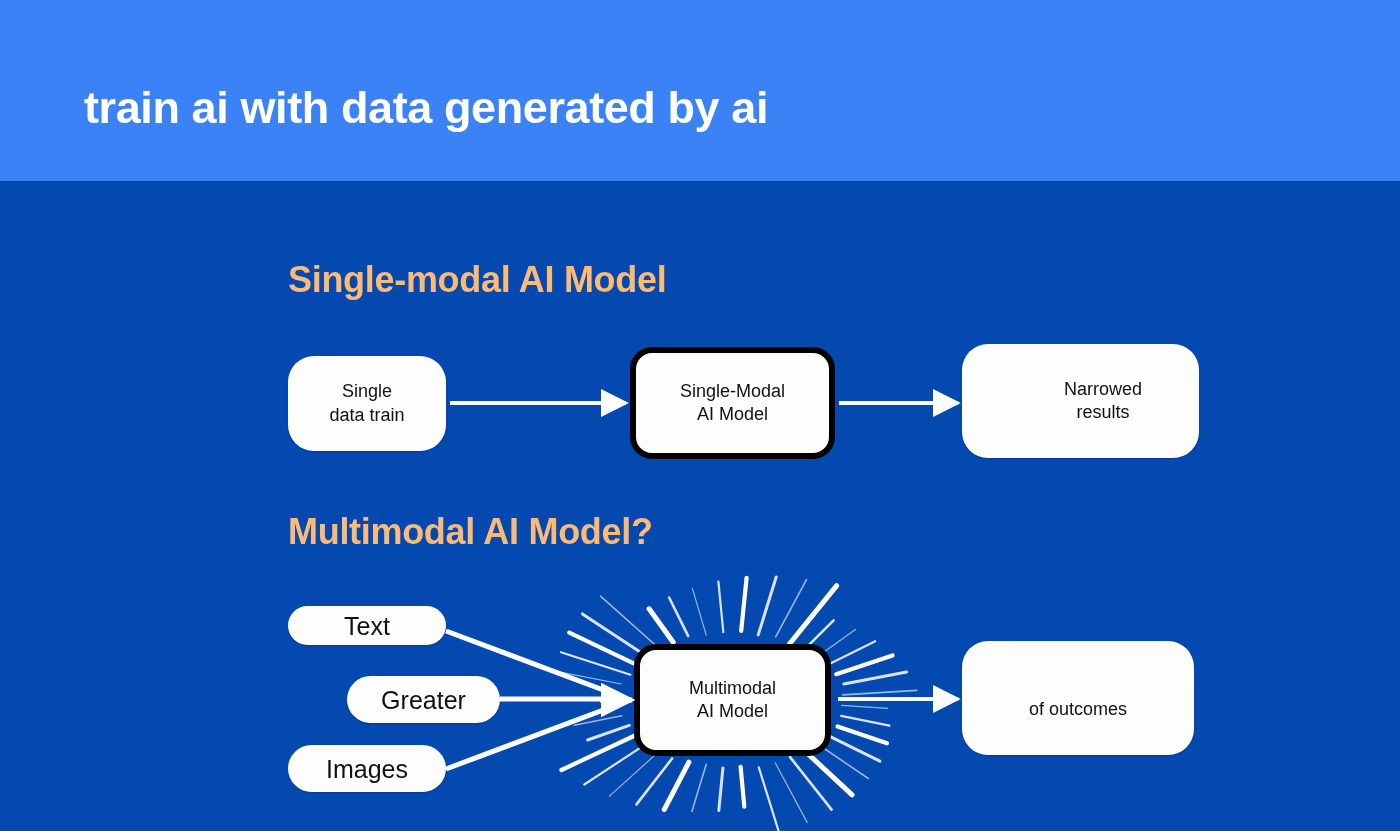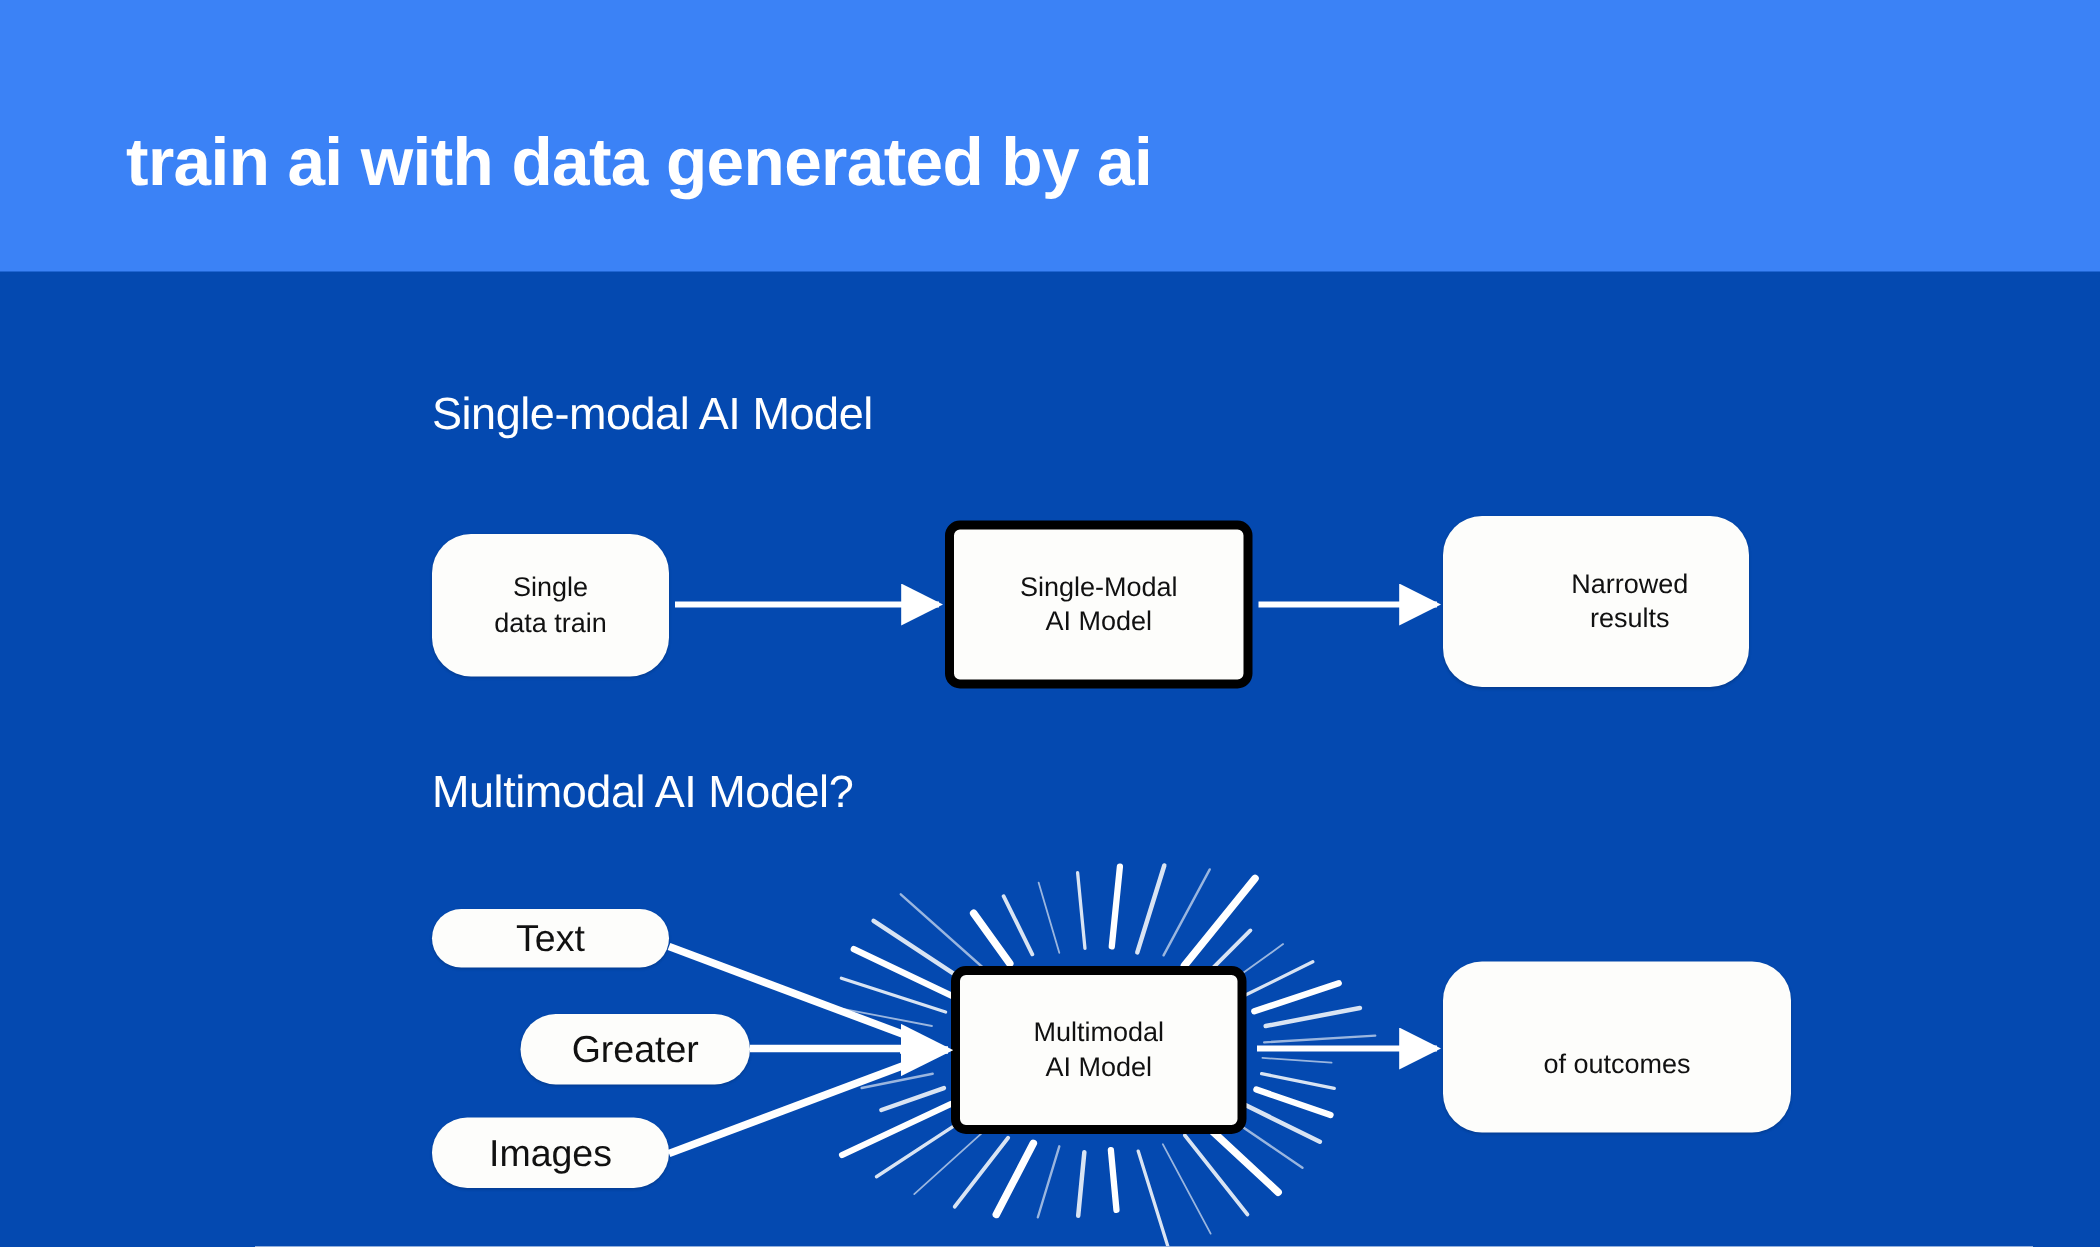--- a/index.html
+++ b/index.html
@@ -39,23 +39,23 @@
   
   #diagram-area {
     position: absolute;
     left: 0;
     top: 181px;
     width: 1400px;
     height: 650px;
   }
   .section-heading {
     position: absolute;
-    font-size: 30px;
-    font-weight: 400;
-    color: #ffffff;
+    font-size: 36px;
+    font-weight: 700;
+    color: #fdba74;
     letter-spacing: -0.3px;
     white-space: nowrap;
     line-height: 1;
   }
   #heading-single { left: 288px; top: 81px; }
   #heading-multi  { left: 288px; top: 333px; }
 
   
   .node {
     position: absolute;
@@ -74,27 +74,27 @@
   .node.soft {
     border-radius: 26px;
     box-shadow: 0 1px 2px rgba(0,0,0,0.18);
   }
   .node.pill {
     border-radius: 999px;
     box-shadow: 0 1px 2px rgba(0,0,0,0.18);
   }
   .node.bold-outline {
     border: 6px solid #000000;
-    border-radius: 10px;
+    border-radius: 22px;
   }
 
   
   #node-single-data-type { left: 288px; top: 175px; width: 158px; height: 95px; }
   #node-single-modal     { left: 630px; top: 166px; width: 205px; height: 112px; }
-  #node-narrowed         { left: 962px; top: 163px; width: 204px; height: 114px; padding-left: 45px; }
+  #node-narrowed         { left: 962px; top: 163px; width: 237px; height: 114px; padding-left: 45px; }
 
   #node-text   { left: 288px; top: 425px; width: 158px; height: 39px; font-size: 25px; text-align: center; }
   #node-images { left: 347px; top: 495px; width: 153px; height: 47px; font-size: 25px; }
   #node-charts { left: 288px; top: 564px; width: 158px; height: 47px; font-size: 25px; }
 
   #node-multimodal { left: 634px; top: 463px; width: 197px; height: 112px; }
   #node-greater    { left: 962px; top: 460px; width: 232px; height: 114px; }
 
   
   .conn-layer {

